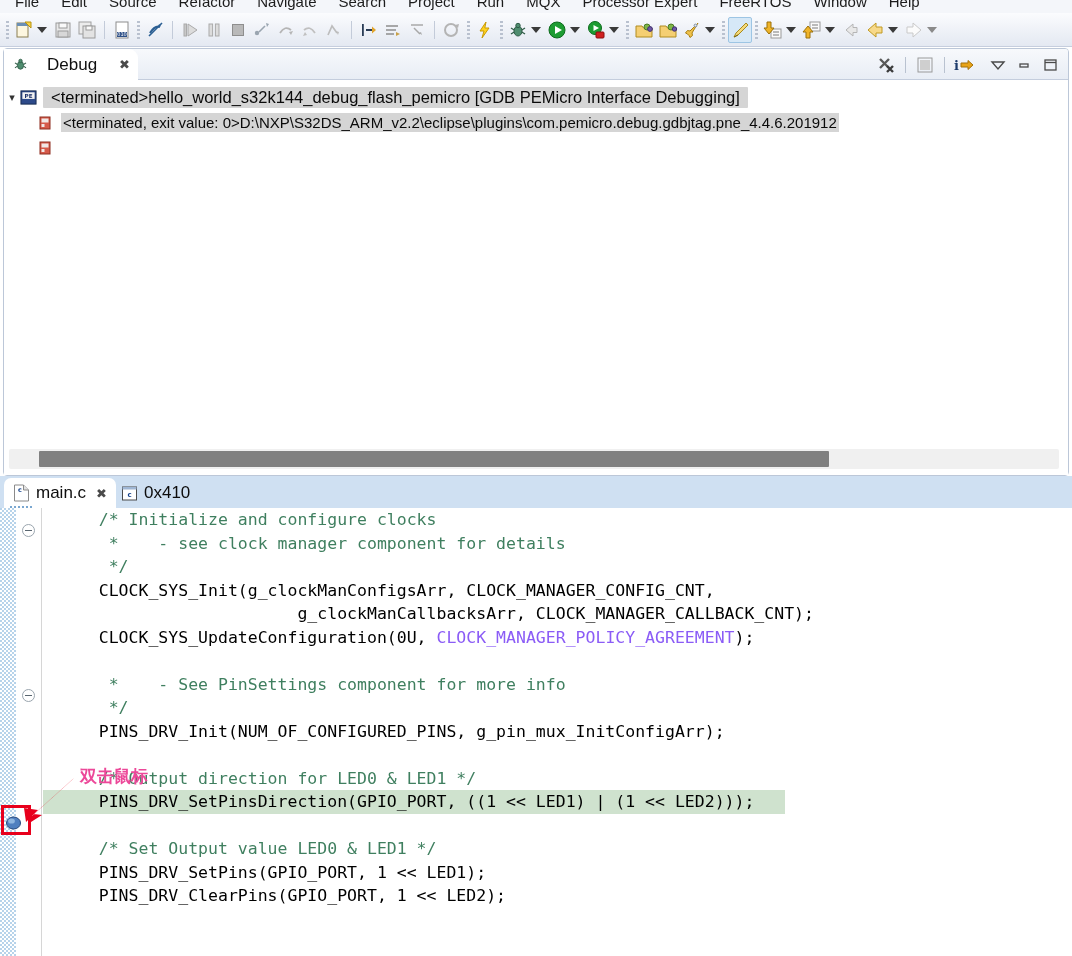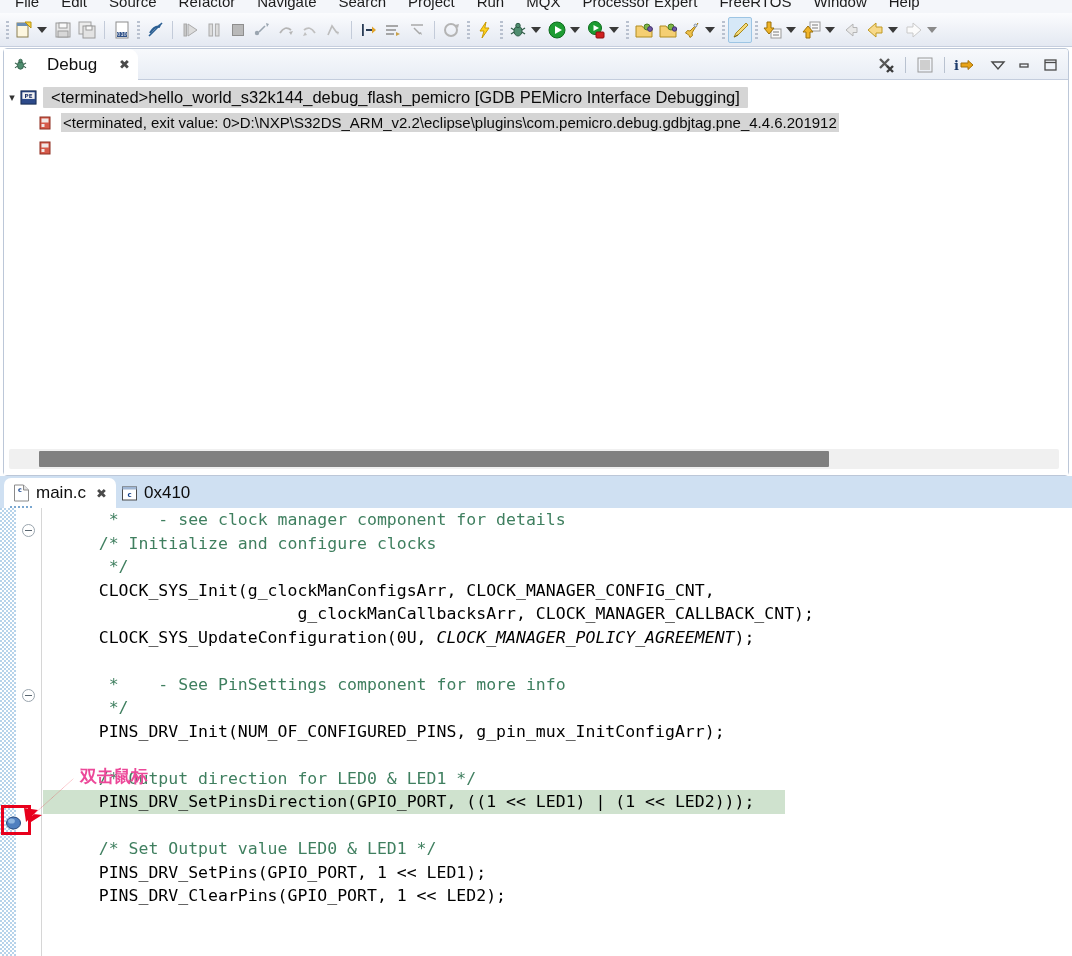--- a/index.html
+++ b/index.html
@@ -133,21 +133,21 @@
   }
   .code-line {
     height: 23.5px; line-height: 23.5px;
     font-family: "DejaVu Sans Mono", monospace;
     font-size: 16.5px;
     color: #000000;
     white-space: pre;
     padding-left: 16px;
   }
   .cmt { color: #3f7f5f; }
-  .field { color: #000000; font-style: italic; }
+  .field { color: #8b5cf6; }
   .hl-line { background: #cfe2ce; }
   .hl-line.wide { width: 742px; }
 
   .fold-mark {
     position: absolute; left: 6px; width: 13px; height: 13px;
     border: 1px solid #9aa5ae; border-radius: 50%;
     background: #ffffff;
   }
   .fold-mark::after {
     content: ""; position: absolute; left: 2px; top: 5px;
@@ -553,22 +553,22 @@
 
   <div class="ed-body">
     <div class="ruler-left"></div>
     <div class="fold-col">
       <div class="fold-mark" style="top:16px;"></div>
       <div class="fold-mark" style="top:181px;"></div>
     </div>
 
     <div class="code-area">
       <div id="code-lines">
+          <div class="code-line"><span class="cmt">    /* Initialize and configure clocks</span></div>
           <div class="code-line"><span class="cmt">     *    - see clock manager component for details</span></div>
-          <div class="code-line"><span class="cmt">    /* Initialize and configure clocks</span></div>
           <div class="code-line"><span class="cmt">     */</span></div>
           <div class="code-line"><span>    CLOCK_SYS_Init(g_clockManConfigsArr, CLOCK_MANAGER_CONFIG_CNT,</span></div>
           <div class="code-line"><span>                        g_clockManCallbacksArr, CLOCK_MANAGER_CALLBACK_CNT);</span></div>
           <div class="code-line"><span>    CLOCK_SYS_UpdateConfiguration(0U, </span><span class="field">CLOCK_MANAGER_POLICY_AGREEMENT</span><span>);</span></div>
           <div class="code-line">&nbsp;</div>
           <div class="code-line"><span class="cmt">     *    - See PinSettings component for more info</span></div>
           <div class="code-line"><span class="cmt">     */</span></div>
           <div class="code-line"><span>    PINS_DRV_Init(NUM_OF_CONFIGURED_PINS, g_pin_mux_InitConfigArr);</span></div>
           <div class="code-line">&nbsp;</div>
           <div class="code-line"><span class="cmt">    /* Output direction for LED0 &amp; LED1 */</span></div>

